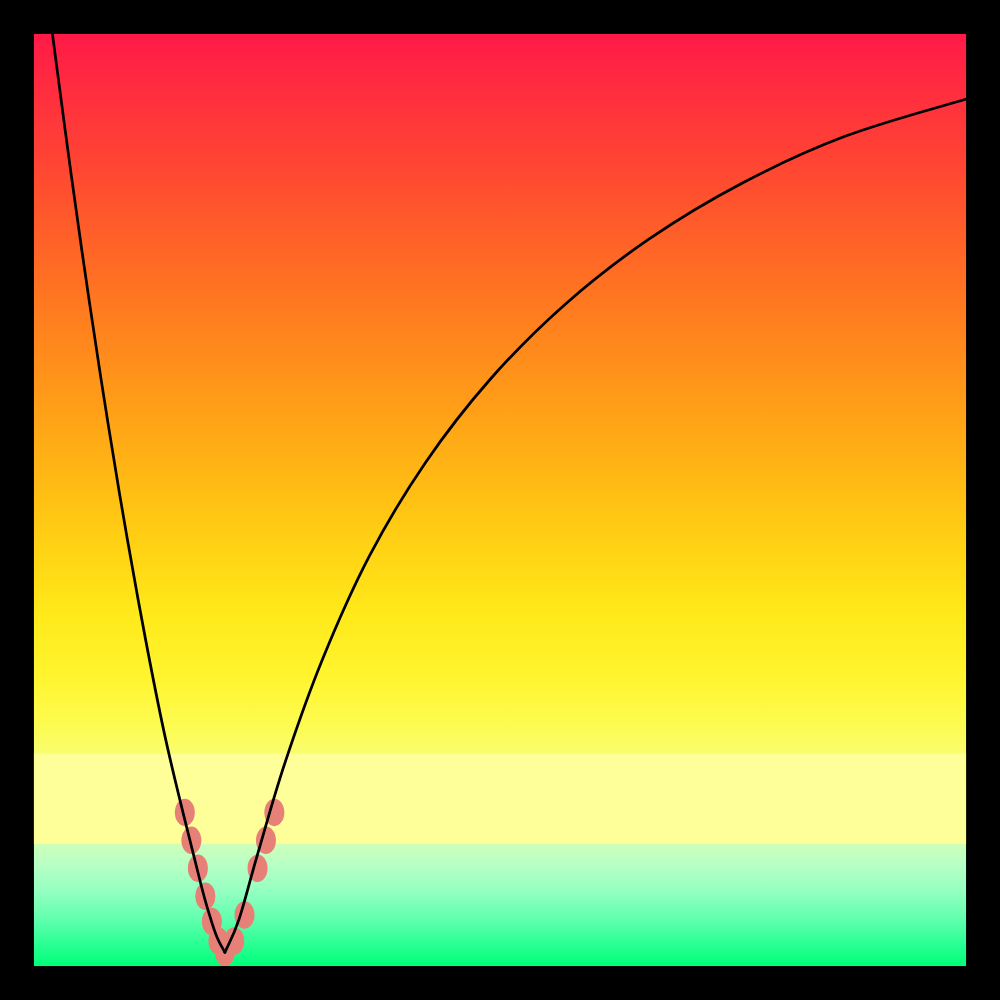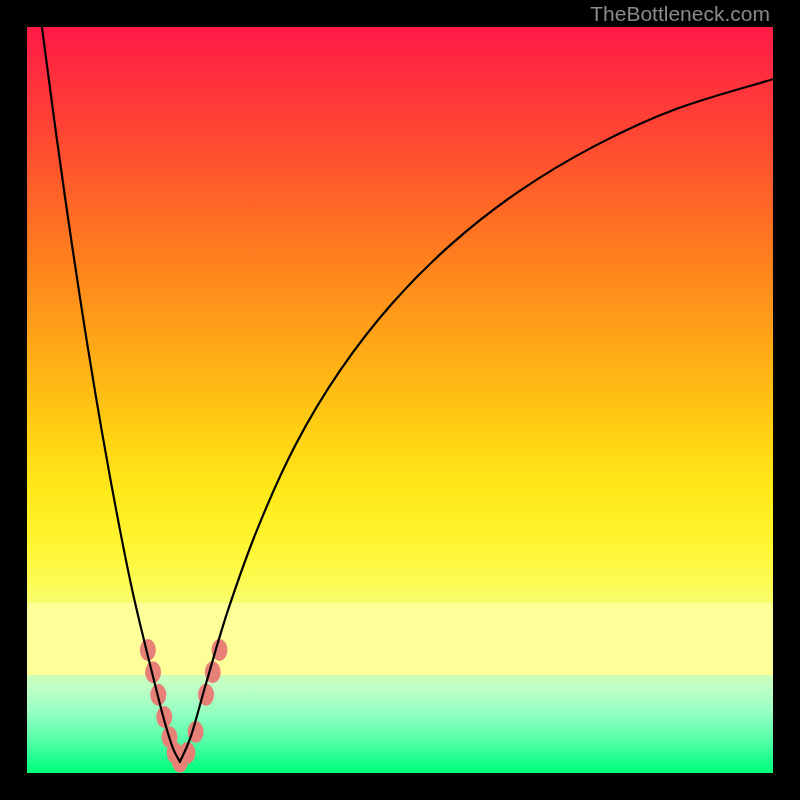--- a/index.html
+++ b/index.html
@@ -107,14 +107,13 @@
           <ellipse cx="160.39" cy="725.86" rx="8" ry="11" class="marker"></ellipse>
           <ellipse cx="168.60" cy="704.97" rx="8" ry="11" class="marker"></ellipse>
           <ellipse cx="179.04" cy="667.67" rx="8" ry="11" class="marker"></ellipse>
           <ellipse cx="185.75" cy="645.29" rx="8" ry="11" class="marker"></ellipse>
           <ellipse cx="192.47" cy="622.91" rx="8" ry="11" class="marker"></ellipse>
         </g>
       <path id="left-path" class="curve-path" d="M 14.92 0.00 C 17.61 20.14, 24.47 72.96, 29.84 111.90 C 35.21 150.84, 39.39 180.08, 44.76 216.34 C 50.13 252.60, 54.31 279.75, 59.68 313.32 C 65.05 346.89, 69.23 371.96, 74.60 402.84 C 79.97 433.72, 84.15 456.70, 89.52 484.90 C 94.89 513.10, 99.07 534.66, 104.44 559.50 C 109.81 584.34, 113.99 600.75, 119.36 622.91 C 124.73 645.07, 130.25 667.15, 134.28 682.59 C 138.31 698.03, 139.46 701.31, 141.74 708.70 C 144.02 716.09, 144.95 718.92, 146.96 723.62 C 148.98 728.32, 151.86 732.80, 152.93 734.81"></path>
       <path id="right-path" class="curve-path" d="M 152.93 734.81 C 154.94 730.11, 159.42 722.80, 164.12 708.70 C 168.82 694.60, 172.33 679.31, 179.04 656.48 C 185.75 633.65, 192.02 610.08, 201.42 581.88 C 210.82 553.68, 219.17 529.36, 231.26 499.82 C 243.35 470.28, 253.79 445.96, 268.56 417.76 C 283.33 389.56, 295.86 368.67, 313.32 343.16 C 330.78 317.65, 345.40 298.85, 365.54 276.02 C 385.68 253.19, 402.39 236.48, 425.22 216.34 C 448.05 196.20, 466.85 181.58, 492.36 164.12 C 517.87 146.66, 538.76 134.13, 566.96 119.36 C 595.16 104.59, 616.79 94.15, 649.02 82.06 C 681.25 69.97, 728.54 57.59, 746.00 52.22"></path>
     </svg>
   </div>
-  <div class="watermark">TheBottleneck.com</div>
 </div>
 
 </body></html>

